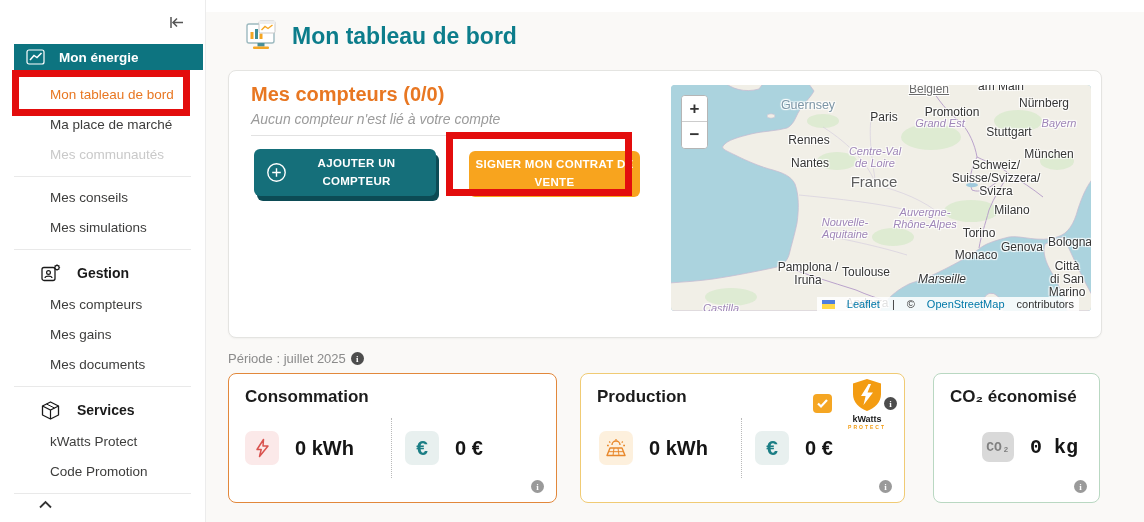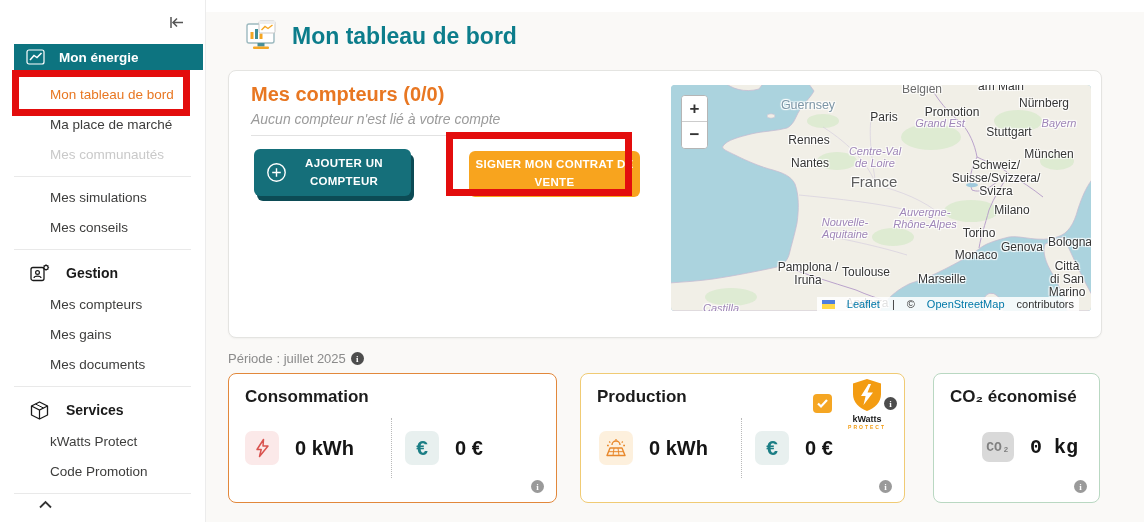--- a/index.html
+++ b/index.html
@@ -13,21 +13,21 @@
   .collapse-btn { background:none; border:none; cursor:pointer; display:flex; }
   .nav-header-teal { margin-left:14px; width:189px; height:26px; background:#0d7480; color:#fff;
                      display:flex; align-items:center; gap:14px; padding-left:12px;
                      font-size:13.5px; font-weight:bold; }
   .nav-item { display:block; padding-left:50px; height:30px; line-height:30px; font-size:13.5px;
               color:#3d3d3c; text-decoration:none; cursor:pointer; }
   .nav-item.first { margin-top:10px; }
   .nav-item.active { color:#e87722; }
   .nav-item.disabled { color:#c9c9c9; }
   .sb-divider { height:1px; background:#e9e9e9; margin:6px 14px 6px 14px; }
-  .nav-section { display:flex; align-items:center; gap:16px; padding-left:29px; height:34px;
+  .nav-section { display:flex; align-items:center; gap:16px; padding-left:40px; height:34px;
                  font-size:14px; font-weight:bold; color:#1a1a1a; margin-top:4px; }
   .chevron-row { padding-left:38px; margin-top:2px; }
 
   
   .annot { position:absolute; border:7px solid #e30d0d; background:transparent; pointer-events:none; z-index:60; }
   .annot-sidebar { left:12px; top:70px; width:178px; height:46px; }
   .annot-button  { left:240px; top:132px; width:186px; height:64px; }
 
   
   .main { position:absolute; left:206px; top:0; right:0; bottom:0; background:#faf9f7; }
@@ -36,21 +36,21 @@
   .page-title { font-size:23px; font-weight:bold; color:#0c7d8b; }
 
   .meters-card { position:absolute; left:22px; top:70px; width:874px; height:268px; background:#fff;
                  border:1px solid #e4e4e1; border-radius:8px; box-shadow:0 1px 2px rgba(0,0,0,.04); }
   .meters-title { position:absolute; left:22px; top:12px; font-size:20px; font-weight:bold; color:#e87722; }
   .meters-sub { position:absolute; left:22px; top:40px; font-size:14px; font-style:italic; color:#9b9b9b; }
   .meters-divider { position:absolute; left:22px; top:64px; width:312px; height:1px; background:#e2e2e2; }
   .btn { border:none; border-radius:6px; cursor:pointer; color:#fff; font-weight:bold;
          font-size:11.5px; letter-spacing:.3px; line-height:1.55; text-align:center;
          font-family:"Liberation Sans", sans-serif; }
-  .btn-add { position:absolute; left:25px; top:78px; width:157px; height:47px; background:#156f7a;
+  .btn-add { position:absolute; left:25px; top:78px; width:182px; height:47px; background:#156f7a;
              box-shadow:3px 5px 0 0 #0c4b55; display:flex; align-items:center; gap:0; padding:0 10px 0 12px; }
   .btn-sign { position:absolute; left:240px; top:80px; width:171px; height:46px; background:#f8a41e; }
 
   
   .map { position:absolute; right:10px; top:14px; width:420px; height:226px; border-radius:4px;
          overflow:hidden; background:#abd3de; }
   .map svg.base { position:absolute; left:0; top:0; }
   .mlabel { position:absolute; transform:translateX(-50%); font-size:12px; color:#353535;
             text-shadow:-1px -1px 1px #fff,1px -1px 1px #fff,-1px 1px 1px #fff,1px 1px 1px #fff;
             white-space:pre-line; text-align:center; line-height:1.1; }
@@ -116,22 +116,22 @@
           <polyline points="4,11 8,6.5 11,8.5 15.5,4" stroke="#fff" stroke-width="1.5" fill="none"></polyline>
         </svg>
       </span>
       <span>Mon énergie</span>
     </div>
 
     <a class="nav-item first active">Mon tableau de bord</a>
     <a class="nav-item">Ma place de marché</a>
     <a class="nav-item disabled">Mes communautés</a>
     <div class="sb-divider"></div>
+    <a class="nav-item">Mes conseils</a>
     <a class="nav-item">Mes simulations</a>
-    <a class="nav-item">Mes conseils</a>
     <div class="sb-divider"></div>
 
     <div class="nav-section">
       <span style="display:flex;">
         <svg width="21" height="21" viewBox="0 0 21 21">
           <rect x="2" y="4.5" width="13" height="13" rx="2" stroke="#1a1a1a" stroke-width="1.3" fill="none"></rect>
           <circle cx="8.5" cy="9.5" r="1.9" stroke="#1a1a1a" stroke-width="1.2" fill="none"></circle>
           <path d="M5,15 C5,12.4 12,12.4 12,15" stroke="#1a1a1a" stroke-width="1.2" fill="none"></path>
           <circle cx="17" cy="4.5" r="2.1" stroke="#1a1a1a" stroke-width="1.2" fill="none"></circle>
           <path d="M17,1.4 V2.2 M17,6.8 V7.6 M13.9,4.5 H14.7 M19.3,4.5 H20.1 M14.9,2.4 l.6,.6 M18.5,6.1 l.6,.6 M19.1,2.4 l-.6,.6 M15.5,6.1 l-.6,.6" stroke="#1a1a1a" stroke-width="1" fill="none"></path>
@@ -251,21 +251,21 @@
             <path d="M128,110 C168,114 208,118 240,126"></path>
             <path d="M205,100 C230,106 254,116 270,130"></path>
             <path d="M152,150 C182,156 210,162 236,170"></path>
             <path d="M205,100 C200,70 198,50 200,34"></path>
           </g>
 
           <ellipse cx="301" cy="100" rx="6" ry="2.2" fill="#9fc9dc"></ellipse>
         </svg>
 
         <span class="mlabel" style="left:330px; top:-5px;">am Main</span>
-        <span class="mlabel" style="left:251px; top:-2px; color:#6b6b6b;">Belgien</span>
+        <span class="mlabel" style="left:258px; top:-2px; color:#6b6b6b;text-decoration:underline;">Belgien</span>
         <span class="mlabel sea" style="left:123px; top:14px;padding-left:28px;">Guernsey</span>
         <span class="mlabel" style="left:373px; top:12px;">Nürnberg</span>
         <span class="mlabel" style="left:213px; top:26px;">Paris</span>
         <span class="mlabel" style="left:281px; top:21px;">Promotion</span>
         <span class="mlabel region" style="left:269px; top:32px;">Grand Est</span>
         <span class="mlabel" style="left:338px; top:41px;">Stuttgart</span>
         <span class="mlabel region" style="left:388px; top:32px;">Bayern</span>
         <span class="mlabel" style="left:138px; top:49px;">Rennes</span>
         <span class="mlabel" style="left:378px; top:63px;">München</span>
         <span class="mlabel region" style="left:204px; top:60px;">Centre-Val
@@ -280,21 +280,21 @@
         <span class="mlabel" style="left:341px; top:119px;">Milano</span>
         <span class="mlabel region" style="left:174px; top:131px;">Nouvelle-
 Aquitaine</span>
         <span class="mlabel" style="left:308px; top:142px;">Torino</span>
         <span class="mlabel" style="left:351px; top:156px;">Genova</span>
         <span class="mlabel" style="left:399px; top:151px;">Bologna</span>
         <span class="mlabel" style="left:305px; top:164px;">Monaco</span>
         <span class="mlabel" style="left:137px; top:176px;">Pamplona /
 Iruña</span>
         <span class="mlabel" style="left:195px; top:181px;">Toulouse</span>
-        <span class="mlabel" style="left:271px; top:188px;">Marseille</span>
+        <span class="mlabel" style="left:271px; top:188px;font-style:italic;">Marseille</span>
         <span class="mlabel" style="left:396px; top:175px;">Città di San
 Marino</span>
         <span class="mlabel" style="left:196px; top:212px;">Andorra</span>
         <span class="mlabel region" style="left:50px; top:217px;">Castilla</span>
 
         <div class="zoomctl">
           <button>+</button>
           <button>−</button>
         </div>
 

